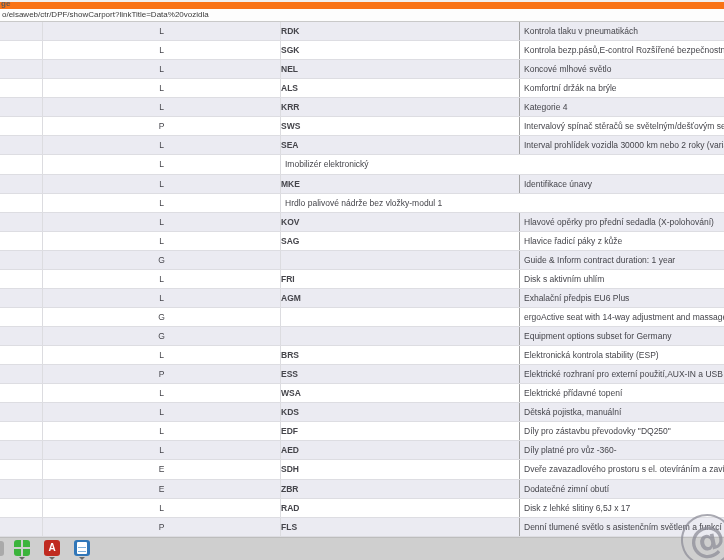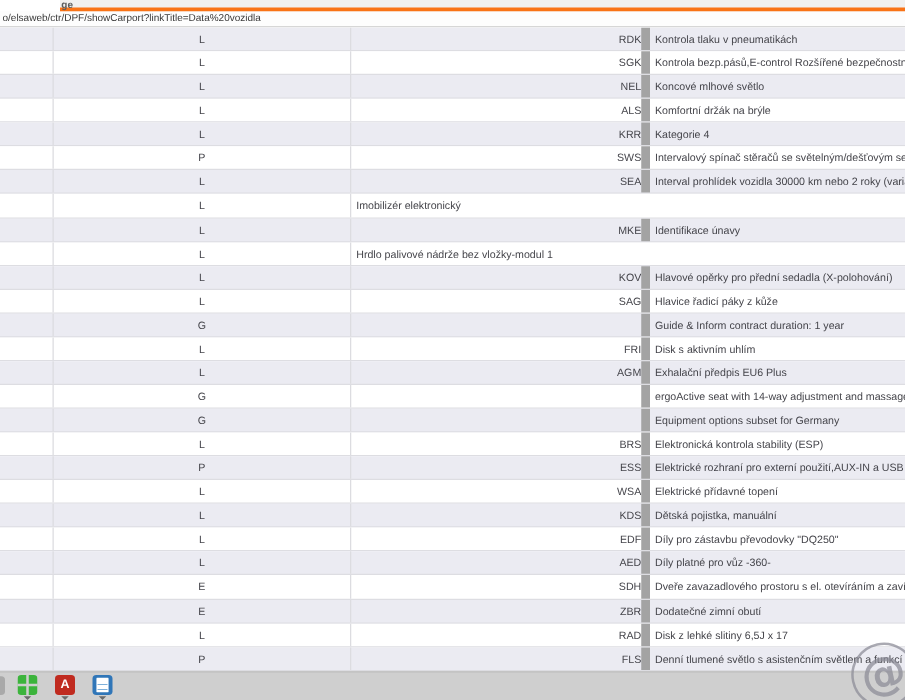--- a/index.html
+++ b/index.html
@@ -10,24 +10,23 @@
     position: relative;
     width: 724px; height: 560px;
     overflow: hidden;
     background: #fff;
   }
 
   
   .top-strip {
     height: 9px;
     background: #f1f0ef;
-    border-bottom: 3px solid #f97316;
+    border-bottom: 7px solid #f97316;
     position: relative;
     overflow: visible;
-    margin-left: 48px;
   }
   .top-strip .frag {
     position: absolute;
     left: 1px; top: -1px;
     font-size: 8px;
     font-weight: 600;
     color: #5b5b5b;
     letter-spacing: 0.2px;
   }
 
@@ -59,21 +58,21 @@
   .row.odd { background: #ebebf2; }
   .cell {
     font-size: 8.5px;
     color: #45454b;
     line-height: 18px;
     white-space: nowrap;
     overflow: hidden;
   }
   .c-empty { width: 43px;  border-right: 1px solid #dcdce0; }
   .c-type  { width: 238px; border-right: 1px solid #dcdce0; text-align: center; }
-  .c-code  { width: 239px; border-right: 7px solid #a3a3a3; text-align: right; }
+  .c-code  { width: 239px; border-right: 1px solid #a3a3a3; text-align: left; font-weight: bold; }
   .c-desc  { flex: 1; padding-left: 4px; }
 
   
   .footer {
     height: 23px;
     background: #cfcfcf;
     border-top: 1px solid #bdbdbd;
     position: relative;
   }
   .tb-icon {

